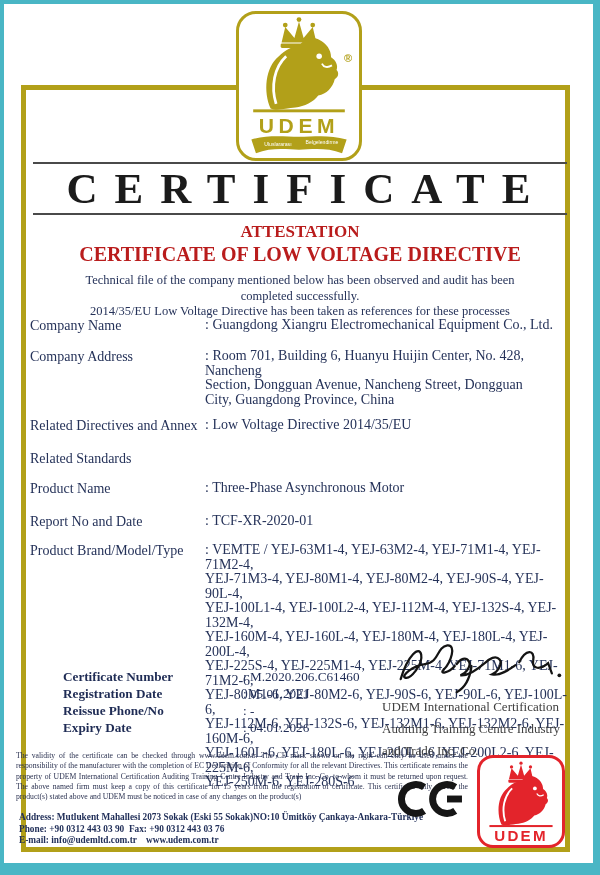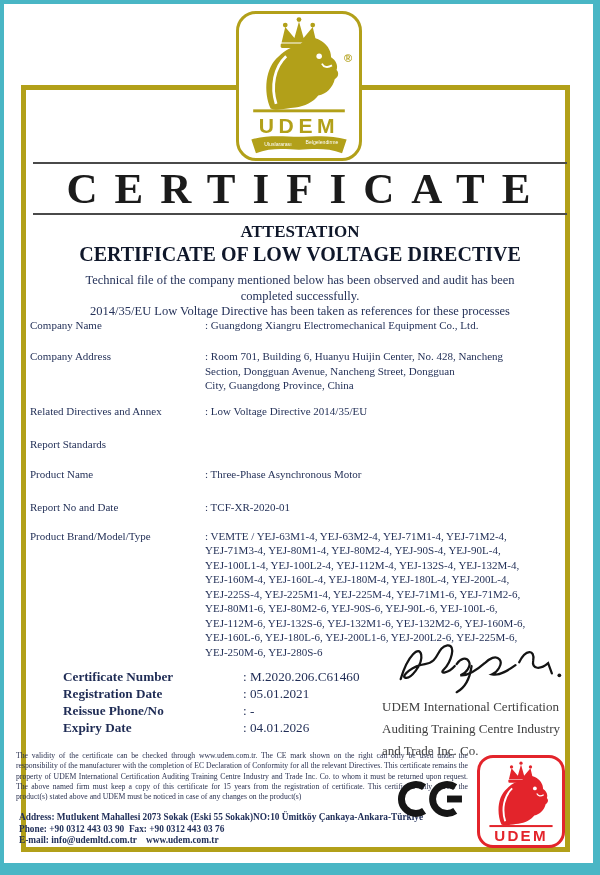--- a/index.html
+++ b/index.html
@@ -36,32 +36,32 @@
     font-family: "Liberation Sans", sans-serif;
   }
   .title-block { position: absolute; left: 33px; top: 162px; width: 534px; z-index: 1; }
   .rule { border-top: 2px solid #4a4a4a; }
   .title-word {
     font-size: 43px; font-weight: bold; letter-spacing: 17px; padding-left: 14px;
     text-align: center; color: #1b1b1b; line-height: 49px; white-space: nowrap;
   }
   .attestation-block {
     position: absolute; top: 221px; left: 0; width: 600px;
-    text-align: center; color: #0f172a;
+    text-align: center; color: #b91c1c;
   }
   .att-heading { font-size: 17px; font-weight: bold; line-height: 21px; }
   .att-subheading { font-size: 20px; font-weight: bold; line-height: 25px; }
   .intro-block {
     position: absolute; top: 273px; left: 40px; width: 520px;
     text-align: center; color: #253259; font-size: 12.5px; line-height: 15.5px;
   }
   .preline { white-space: pre-line; }
   .fields-block {
     position: absolute; top: 318px; left: 30px; width: 540px;
-    color: #253259; font-size: 11px;
+    color: #253259; font-size: 14px;
   }
   .field-row { display: flex; align-items: flex-start; }
   .field-label { width: 175px; flex: none; line-height: 15px; }
   .field-value { flex: 1; white-space: pre-line; line-height: 14.5px; }
   .mb16 { margin-bottom: 16px; } .mb11 { margin-bottom: 11px; }
   .mb18 { margin-bottom: 18px; } .mb15 { margin-bottom: 15px; }
   .mb14 { margin-bottom: 14px; }
   .cert-details-block {
     position: absolute; top: 668px; left: 30px; width: 370px;
     color: #1f2c55; font-size: 13.2px; margin-left: 33px;
@@ -162,21 +162,21 @@
       <div class="field-label">Company Address</div>
       <div class="field-value">: Room 701, Building 6, Huanyu Huijin Center, No. 428, Nancheng
 Section, Dongguan Avenue, Nancheng Street, Dongguan
 City, Guangdong Province, China</div>
     </div>
     <div class="field-row mb18">
       <div class="field-label">Related Directives and Annex</div>
       <div class="field-value">: Low Voltage Directive 2014/35/EU</div>
     </div>
     <div class="field-row mb15">
-      <div class="field-label">Report Standards</div>
+      <div class="field-label">Related Standards</div>
     </div>
     <div class="field-row mb18">
       <div class="field-label">Product Name</div>
       <div class="field-value">: Three-Phase Asynchronous Motor</div>
     </div>
     <div class="field-row mb14">
       <div class="field-label">Report No and Date</div>
       <div class="field-value">: TCF-XR-2020-01</div>
     </div>
     <div class="field-row">

